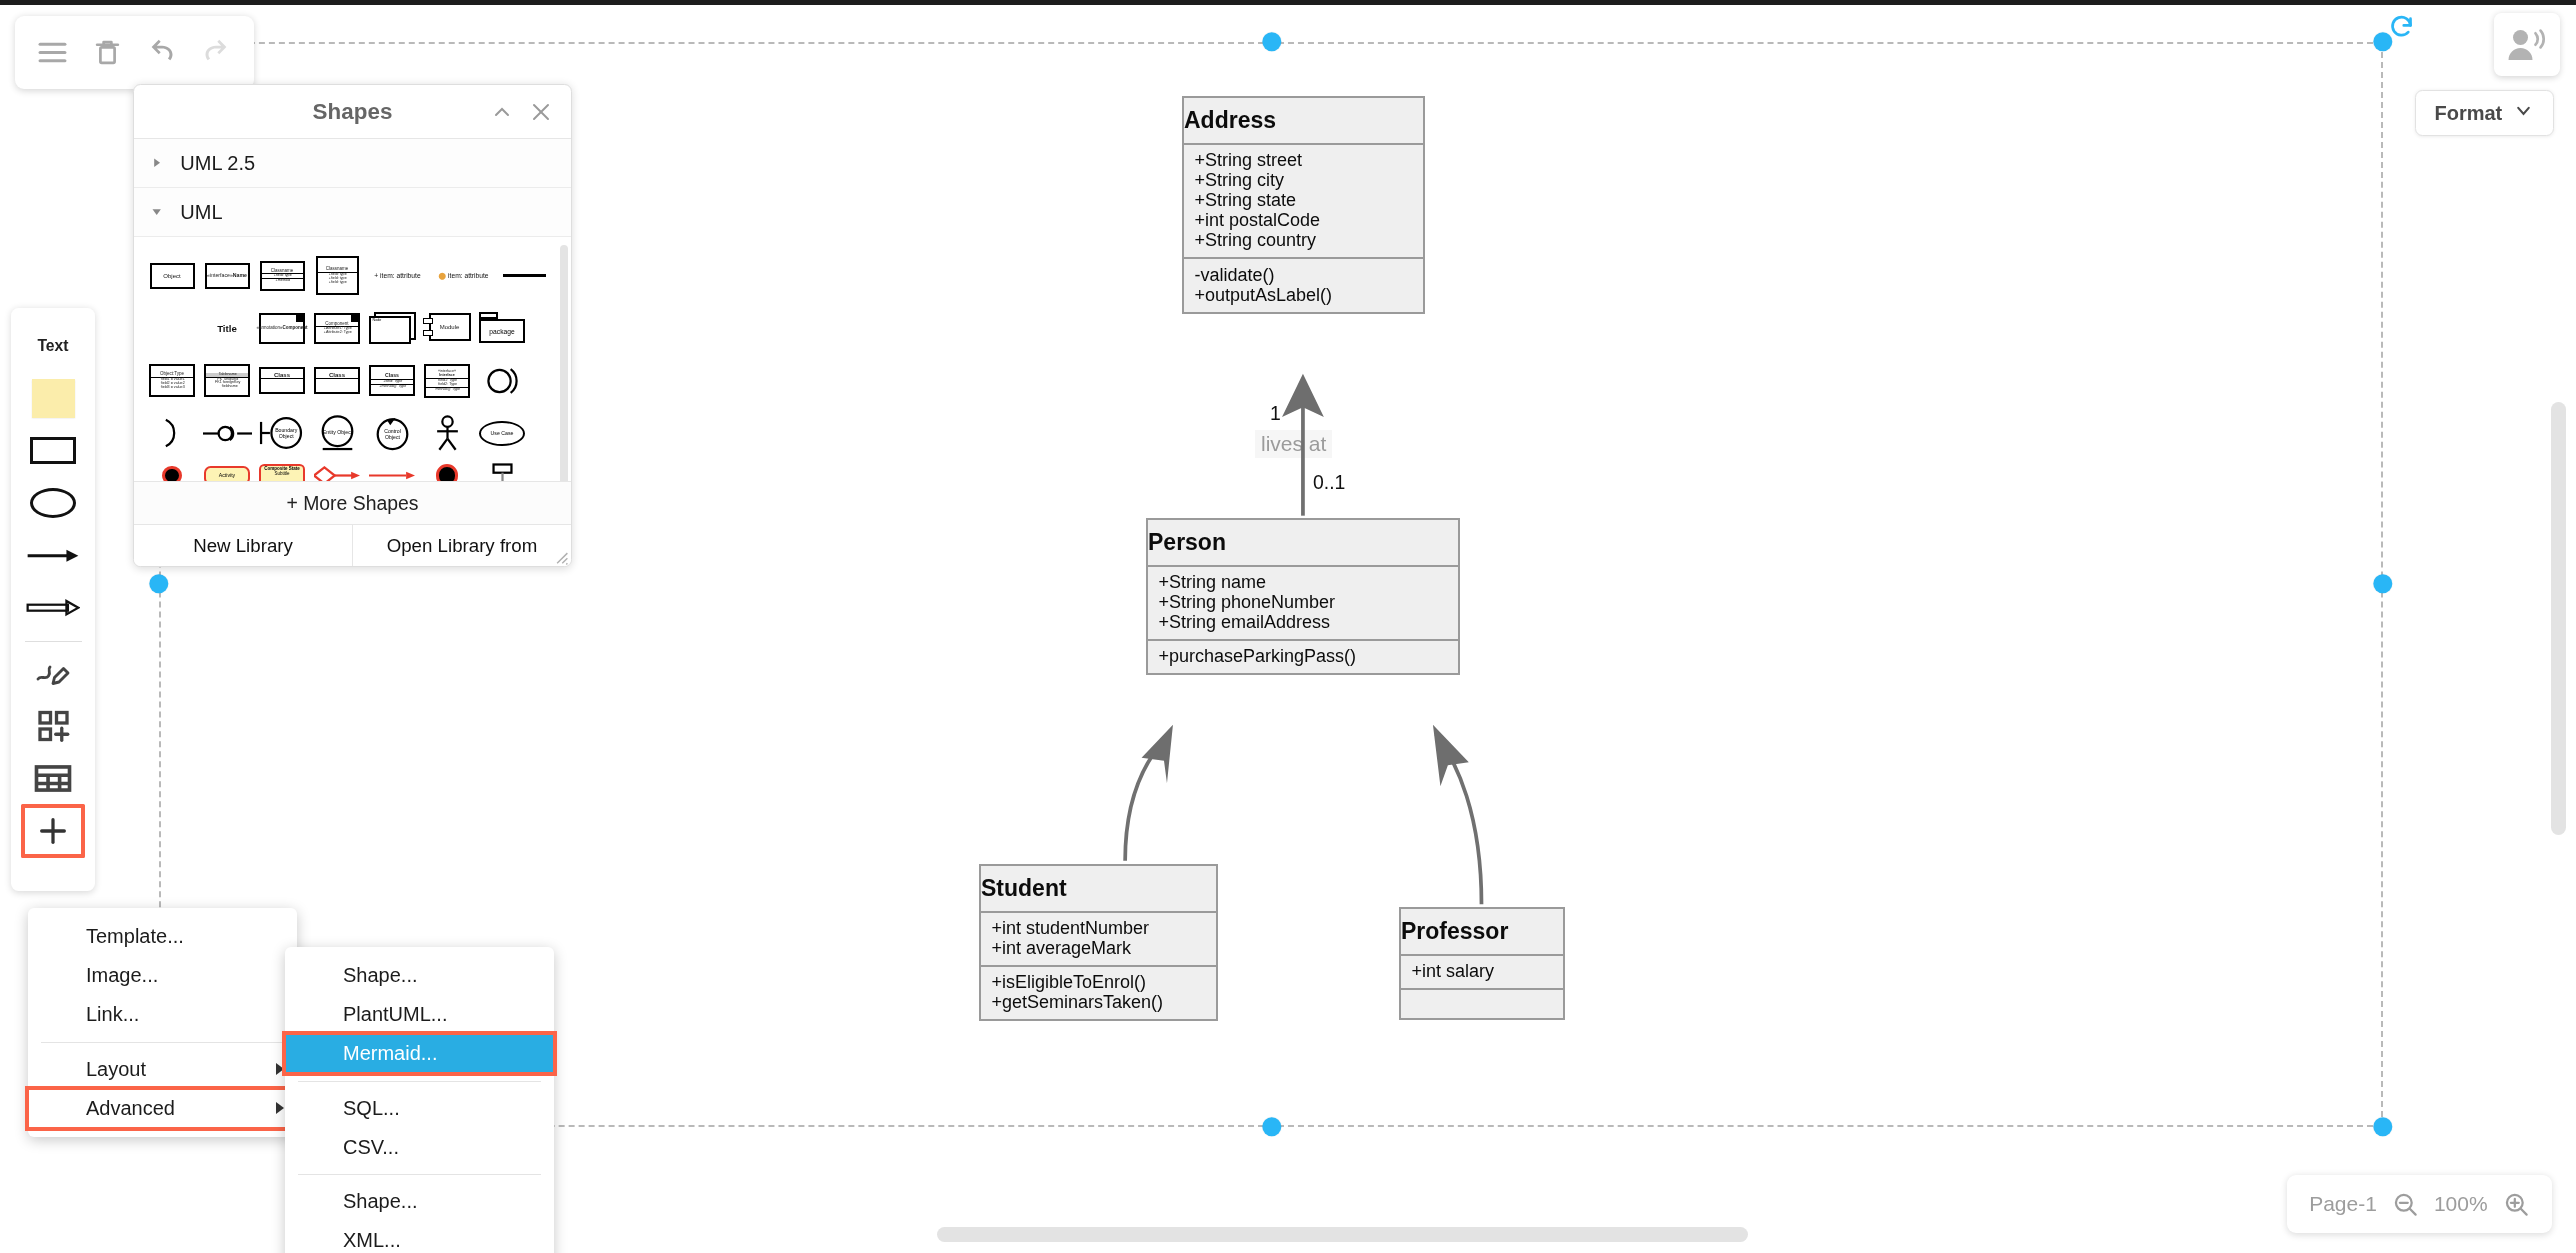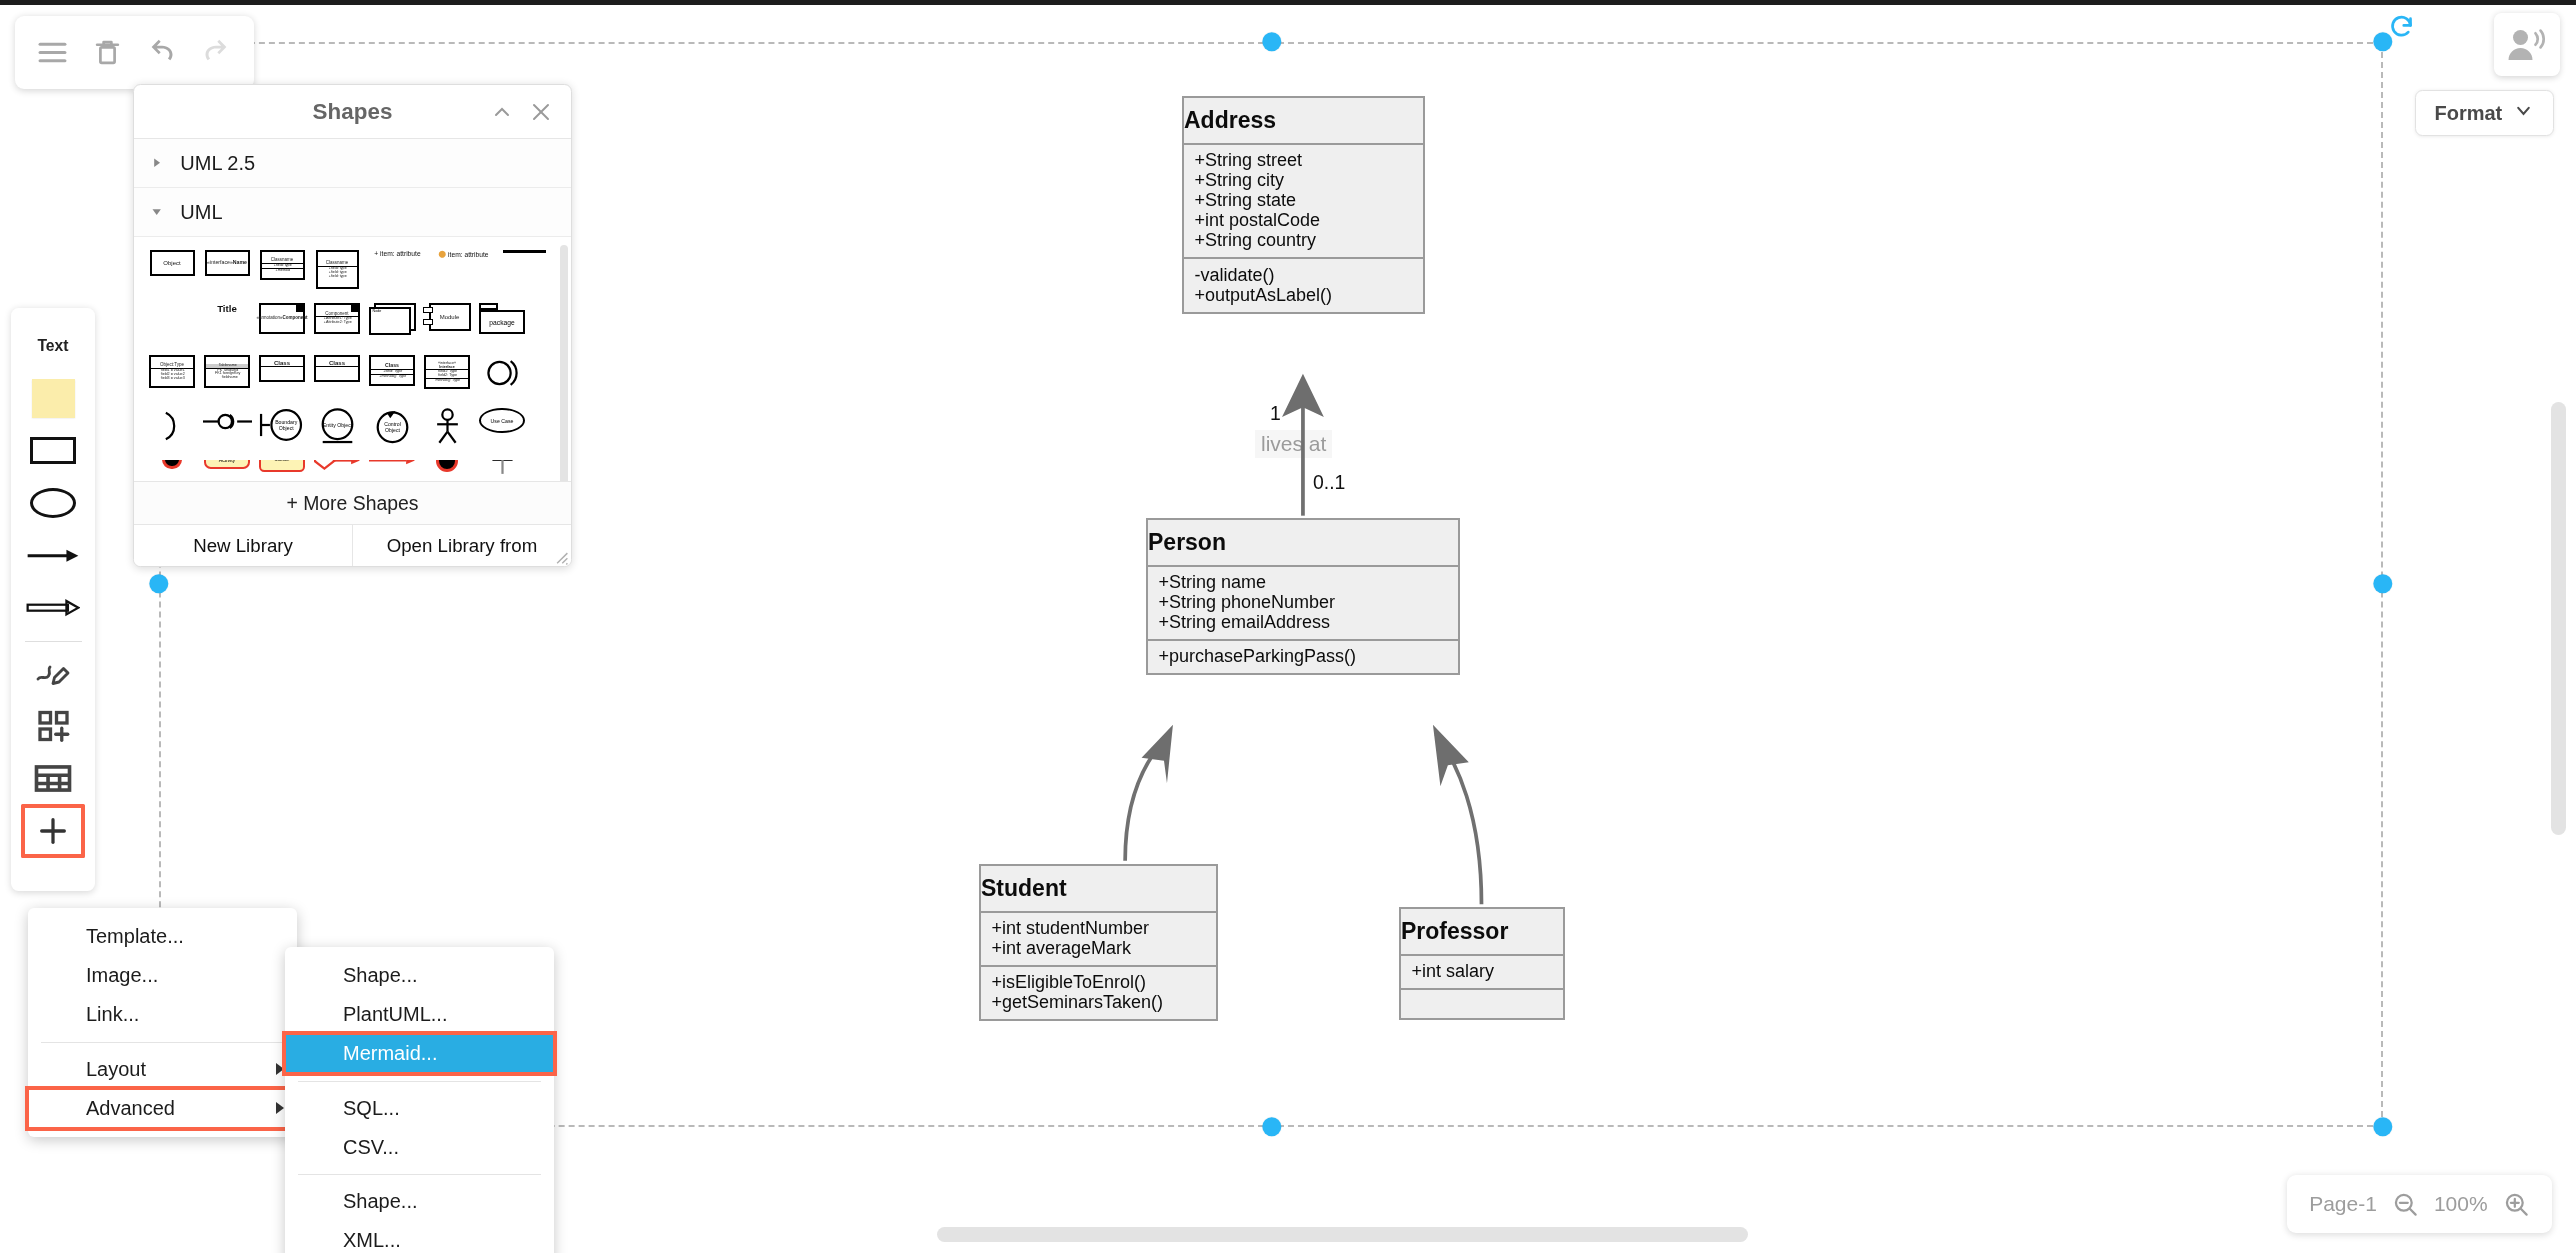--- a/index.html
+++ b/index.html
@@ -122,21 +122,21 @@
     background: #fff;
   }
   .sp-row {
     display: flex;
     align-items: center;
     height: 51px;
     margin-bottom: 1.5px;
   }
   .sp-cell {
     width: 55px; height: 51px;
-    display: flex; align-items: flex-start; justify-content: center;
+    display: flex; align-items: center; justify-content: center;
     cursor: pointer;
     flex: 0 0 55px;
   }
   .sp-scroll {
     position: absolute;
     right: 3px; top: 7.5px;
     width: 8.2px; height: 314px;
     border-radius: 4.5px;
     background: #e4e4e4;
   }

